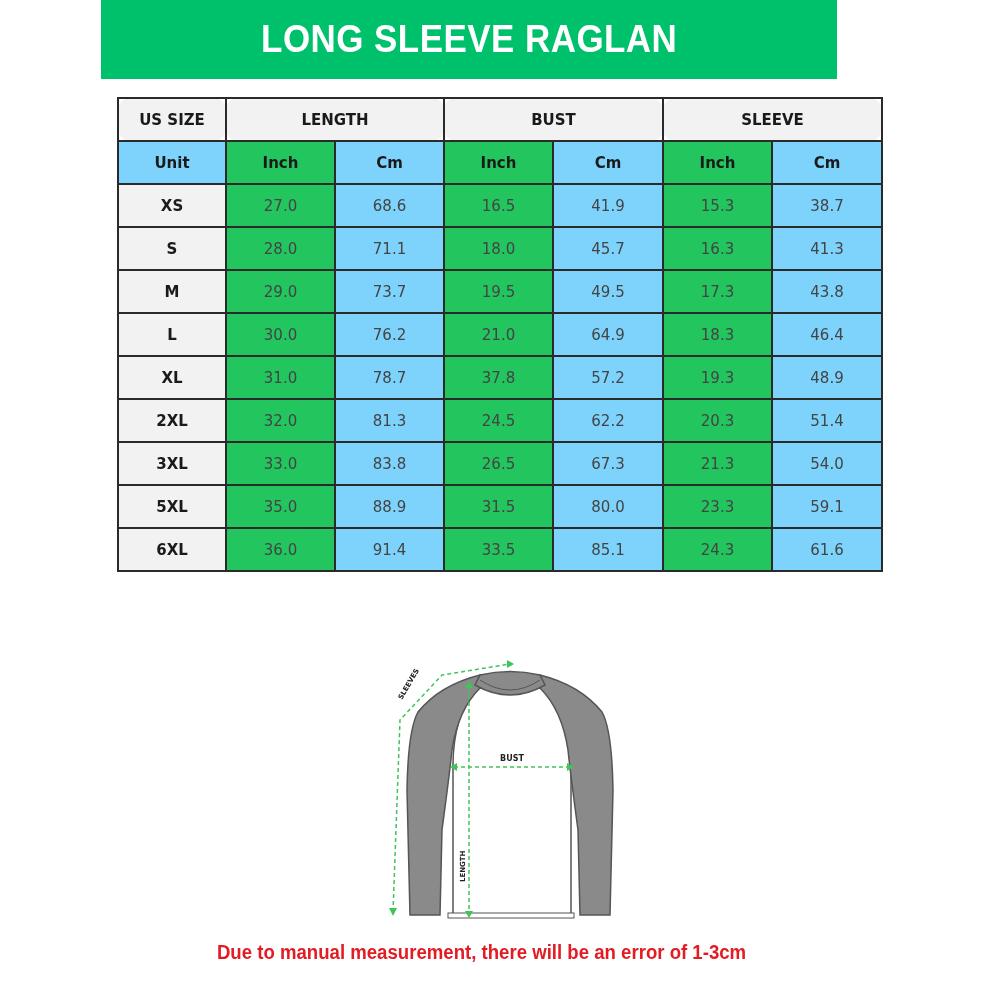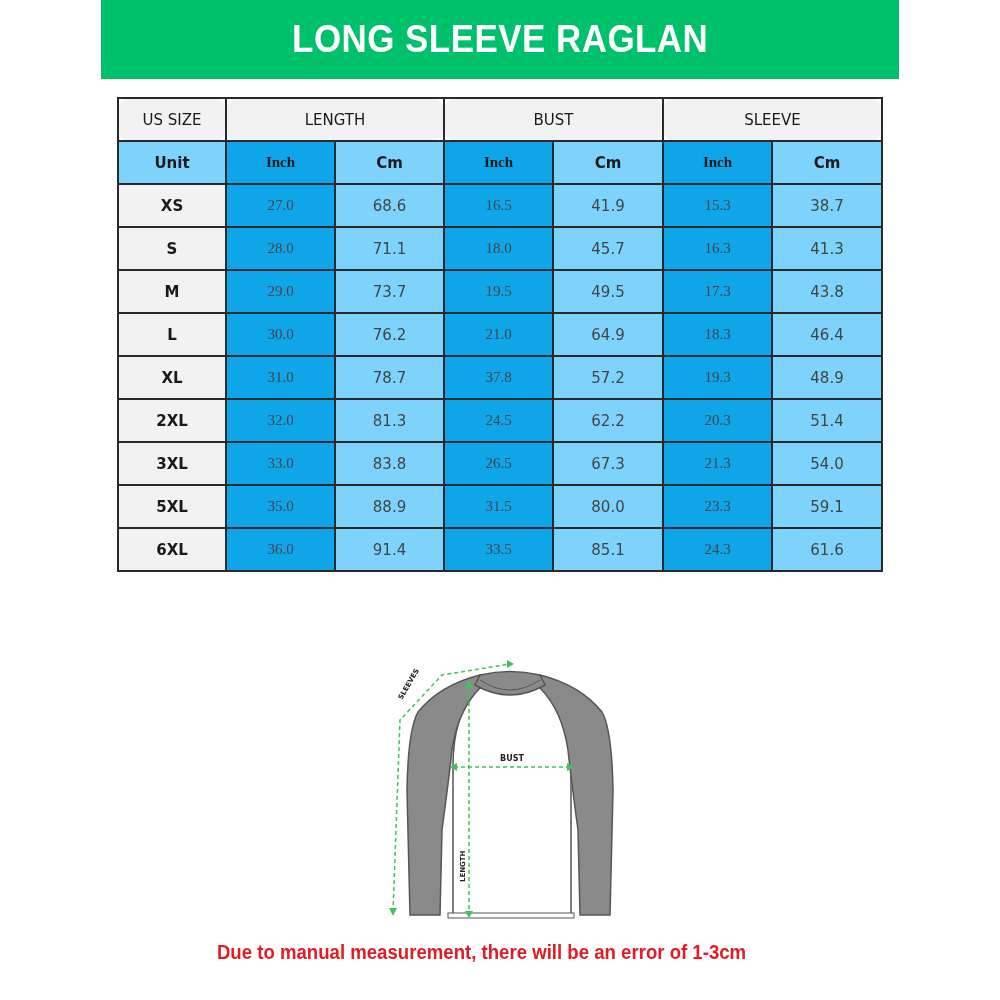--- a/index.html
+++ b/index.html
@@ -1,24 +1,24 @@
 <!DOCTYPE html>
 <html><head>
 <meta charset="utf-8">
 <style>
   html, body { margin:0; padding:0; }
   body { width:1000px; height:1000px; background:#ffffff; position:relative; overflow:hidden; font-family:"DejaVu Sans", sans-serif; }
-  .banner { position:absolute; left:101px; top:0; width:798px; height:79px; background:#00c16b; display:flex; align-items:center; justify-content:center; }
+  .banner { position:absolute; left:101px; top:0; width:736px; height:79px; background:#00c16b; display:flex; align-items:center; justify-content:center; }
   .banner-title { color:#ffffff; font-family:"Liberation Sans", sans-serif; font-weight:bold; font-size:38px; letter-spacing:0.5px; transform:scaleX(0.92); }
   table.size { position:absolute; left:117px; top:97px; border-collapse:collapse; table-layout:fixed; width:765px; }
   table.size td { border:2px solid #2a2a2a; text-align:center; vertical-align:middle; height:41px; padding:0; font-size:15px; color:#444; font-family:"DejaVu Sans", sans-serif; }
-  table.size td.hdr { background:#f2f2f2; font-weight:normal; color:#1a1a1a; font-size:15px;border-radius:12px; }
+  table.size td.hdr { background:#f2f2f2; font-weight:bold; color:#1a1a1a; font-size:15px;border-radius:12px; }
   table.size td.sub { font-weight:bold; color:#1a1a1a; font-size:15px; }
   table.size td.gray { background:#7dd3fc; }
-  table.size td.white { background:#0ea5e9;font-family:Liberation Serif, serif; }
+  table.size td.white { background:#22c55e; }
   table.size td.size-label { background:#f2f2f2; font-weight:bold; color:#1a1a1a;margin-top:28px; }
   .diagram { position:absolute; left:380px; top:650px; width:260px; height:280px; }
   .note { position:absolute; left:0; width:964px; top:941px; text-align:center; color:#e31b23; font-family:"Liberation Sans", sans-serif; font-weight:bold; font-size:20px; }
   .note span { display:inline-block; transform:scaleX(0.93); }
 </style>
 </head>
 <body>
 
 <div class="banner">
   <span class="banner-title">LONG SLEEVE RAGLAN</span>

